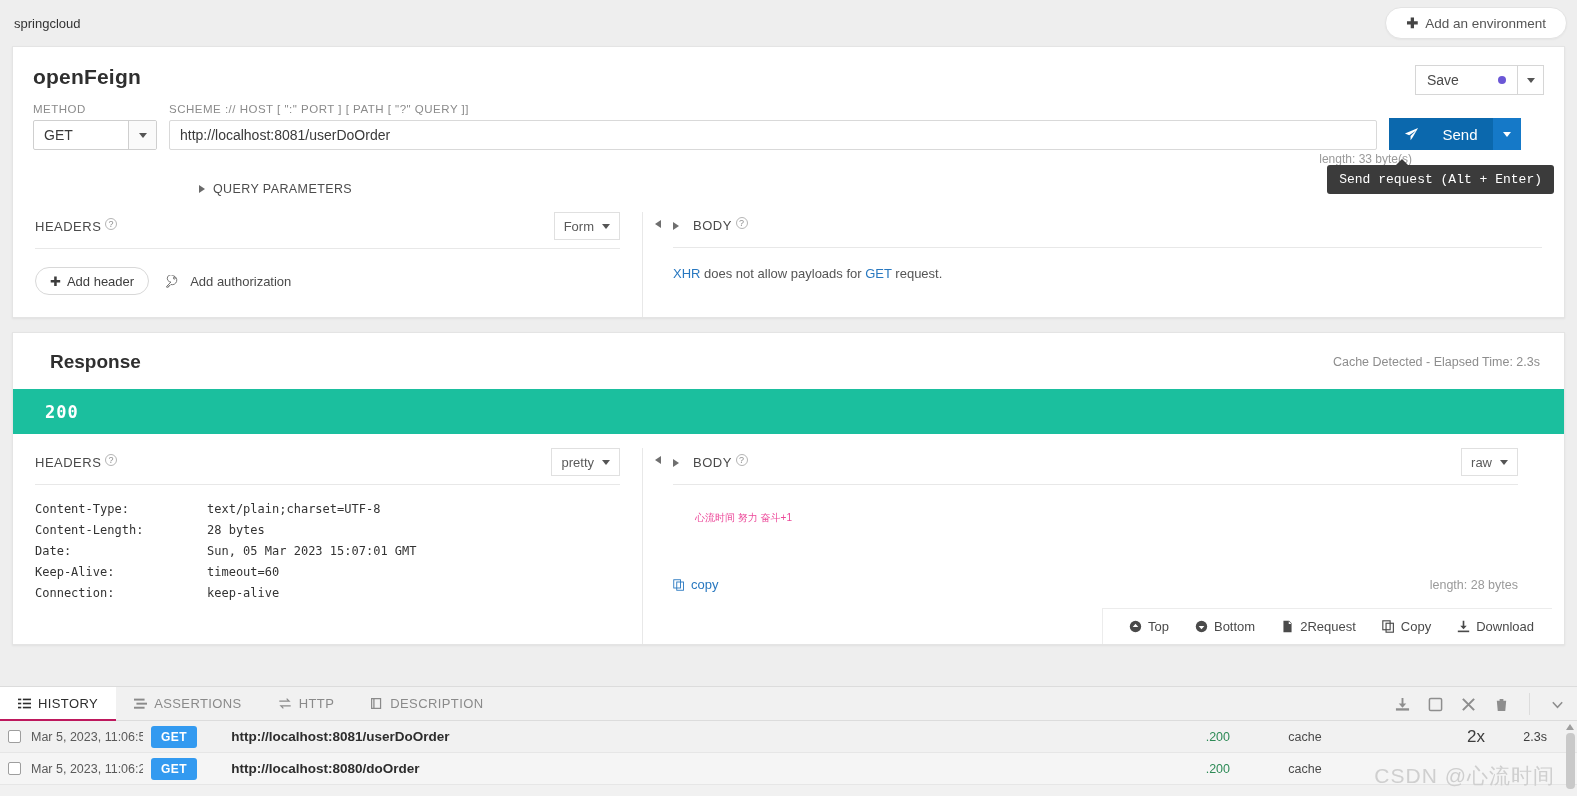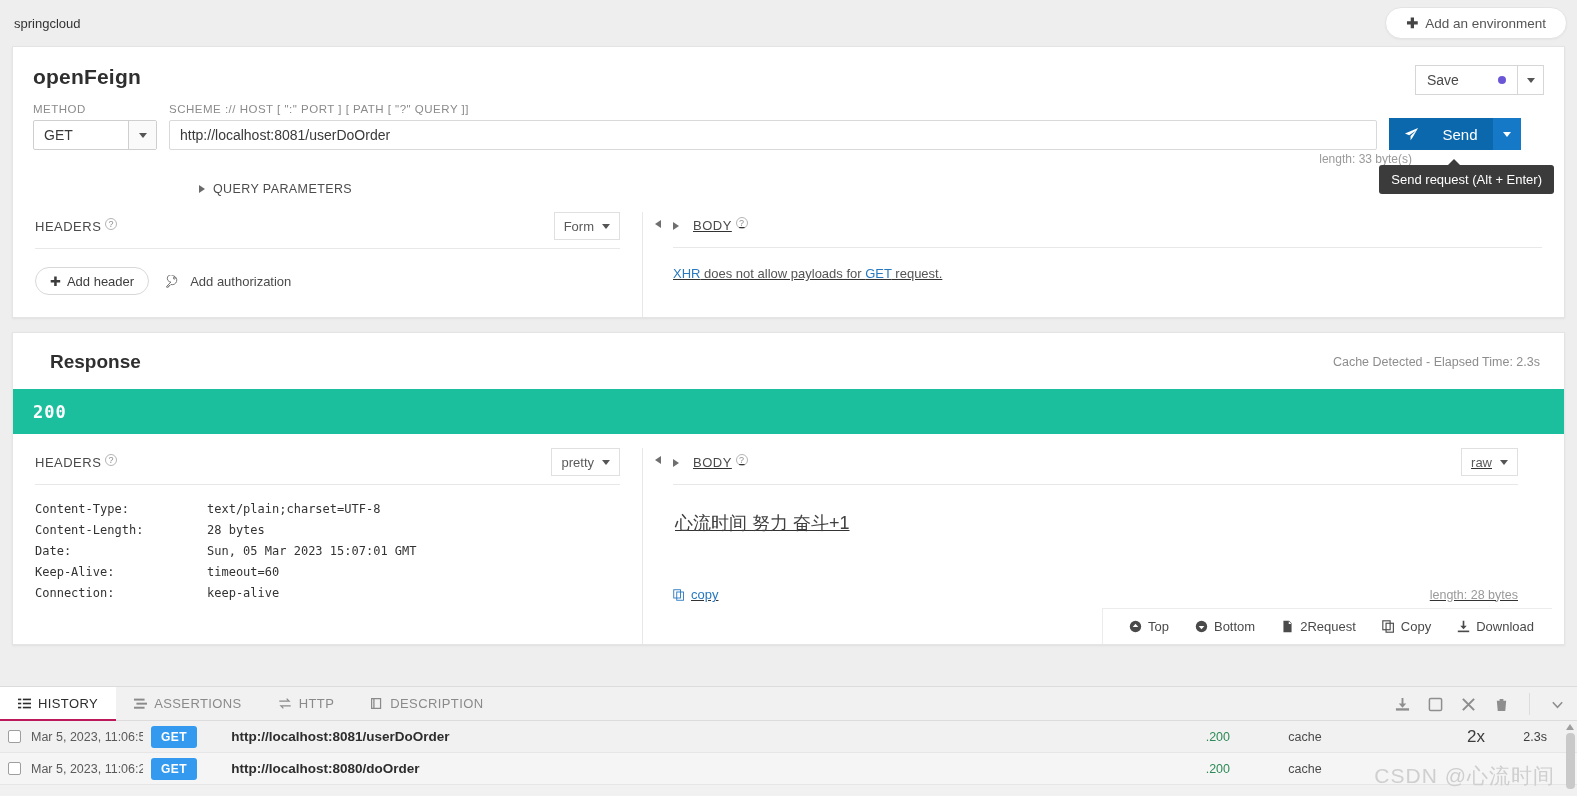--- a/index.html
+++ b/index.html
@@ -101,37 +101,38 @@
   .len-row { position: relative; height: 22px; }
   .len-txt {
     position: absolute; right: 152px; top: 2px;
     font-size: 12px; color: #9a9a9a; white-space: nowrap;
   }
   .tooltip {
     position: absolute; right: 10px; top: 15px;
     background: #3b3b3b; color: #fff; border-radius: 3px;
     padding: 7px 12px; font-size: 13px; white-space: nowrap;
     z-index: 30;
+    font-family: Liberation Mono, monospace;
   }
   .tooltip::before {
     content: ""; position: absolute; top: -6px; left: 68px;
     border-left: 7px solid transparent; border-right: 7px solid transparent;
     border-bottom: 7px solid #3b3b3b;
   }
 
   .qparams { padding: 10px 20px 0 186px; }
   .disclosure { display: flex; align-items: center; gap: 8px; cursor: pointer; }
   .tri-right { width: 0; height: 0; border-top: 4.5px solid transparent; border-bottom: 4.5px solid transparent; border-left: 6px solid #6a6a6a; }
   .disc-label { font-size: 12.5px; letter-spacing: .4px; color: #4c4c4c; }
 
   
   .split { display: flex; margin-top: 16px; }
   .pane { padding: 0 22px; }
   .pane-left { width: 630px; border-right: 1px solid #e8e8e8; }
-  .pane-right { flex: 1; text-decoration: underline; }
+  .pane-right { flex: 1; }
   .pane-head {
     display: flex; align-items: center; justify-content: space-between;
     border-bottom: 1px solid #e8e8e8; padding-bottom: 8px;
     min-height: 36px;
   }
   .pane-title { display: flex; align-items: baseline; gap: 4px; font-size: 13px; letter-spacing: .5px; color: #4a4a4a; }
   .help-q {
     display: inline-flex; align-items:center; justify-content:center;
     width: 12px; height: 12px; border: 1px solid #b5b5b5; border-radius: 50%;
     font-size: 9px; color: #8e8e8e; position: relative; top: -4px; cursor: pointer;
@@ -163,31 +164,31 @@
   .resp-head {
     display: flex; align-items: center; justify-content: space-between;
     padding: 18px 24px 16px 27px;
     margin-left: 10px;
   }
   .resp-title { font-size: 19px; font-weight: 700; color: #2f2f2f; }
   .resp-meta { font-size: 12.5px; color: #8d8d8d; }
   .status-bar {
     background: #1bbf9e; color: #fff;
     height: 45px; display: flex; align-items: center;
-    padding-left: 20px;
+    padding-left: 32px;
     font-family: "DejaVu Sans Mono", monospace;
     font-size: 17px; font-weight: 700; letter-spacing: 1px;
   }
 
   .kv { font-family: "DejaVu Sans Mono", monospace; font-size: 12px; color: #333; }
   .kv-row { display: flex; line-height: 21px; }
   .kv-k { width: 172px; }
   .complete-req { padding: 8px 0 0 0; }
 
-  .body-text { font-size: 18px; color: #404040; padding: 6px 0 0 2px; }
+  .body-text { font-size: 10px; color: #ec4899; padding: 6px 0 0 2px; margin-left: 20px; }
   .copy-line { display: flex; align-items: center; justify-content: space-between; padding-top: 52px; }
   .copy-link { display: inline-flex; align-items: center; gap: 6px; color: #2878c0; font-size: 13px; cursor: pointer; }
   .len-right { font-size: 12.5px; color: #9a9a9a; }
 
   .resp-footer {
     position: absolute; right: 12px; bottom: 0;
     display: flex; align-items: center; gap: 26px;
     padding: 10px 18px 10px 26px;
     background: #fff; border-top: 1px solid #ececec; border-left: 1px solid #ececec;
   }

